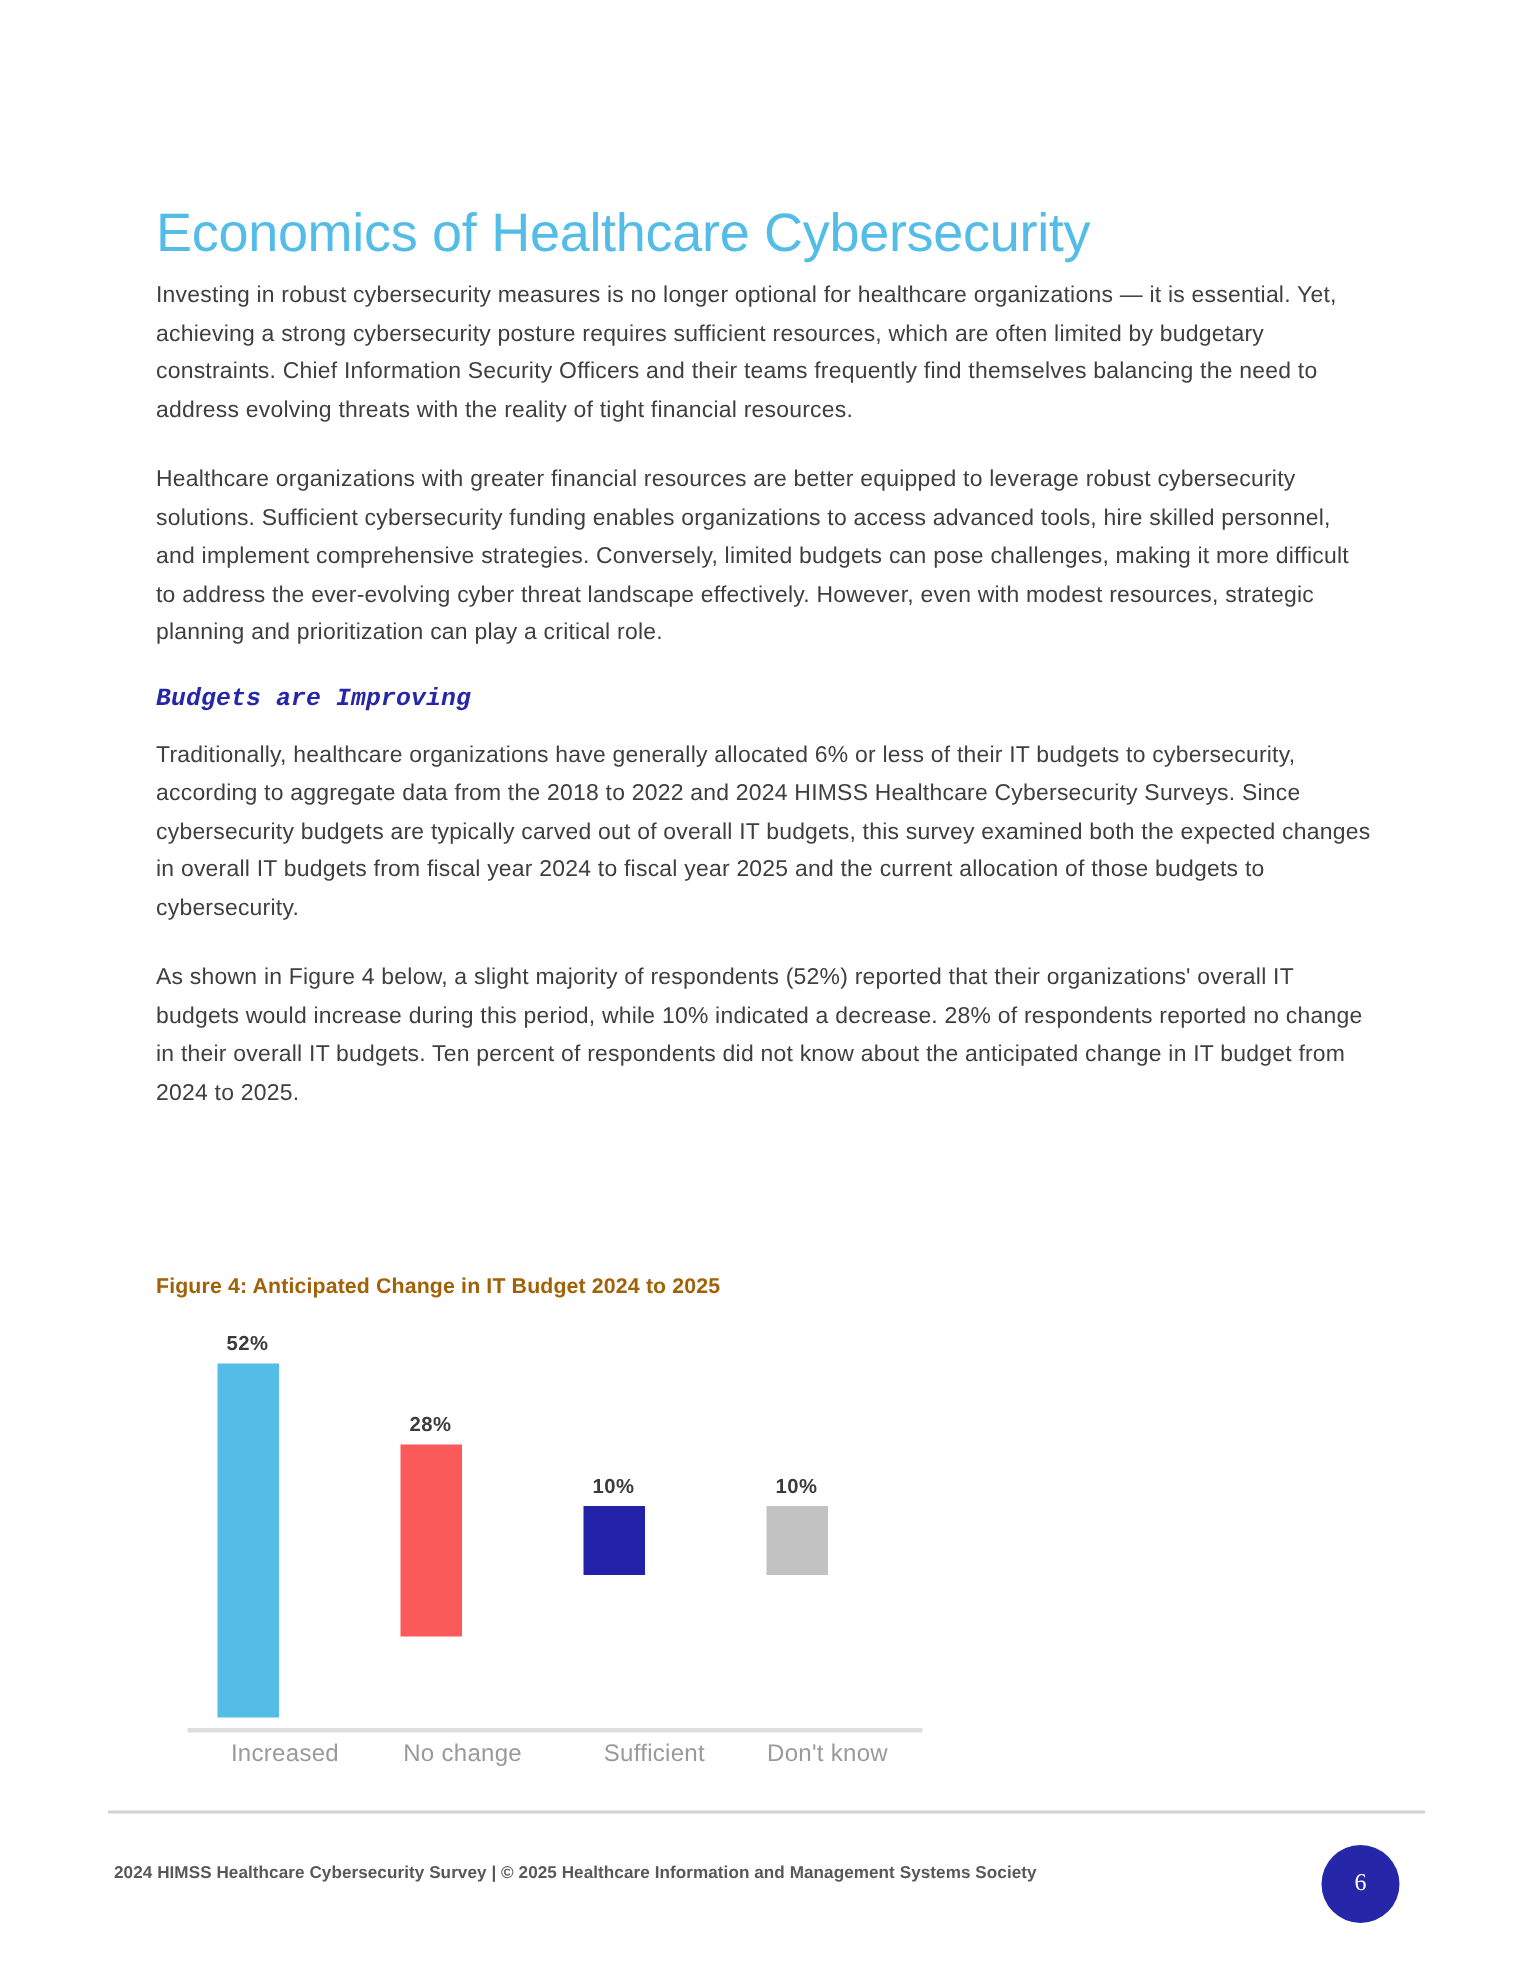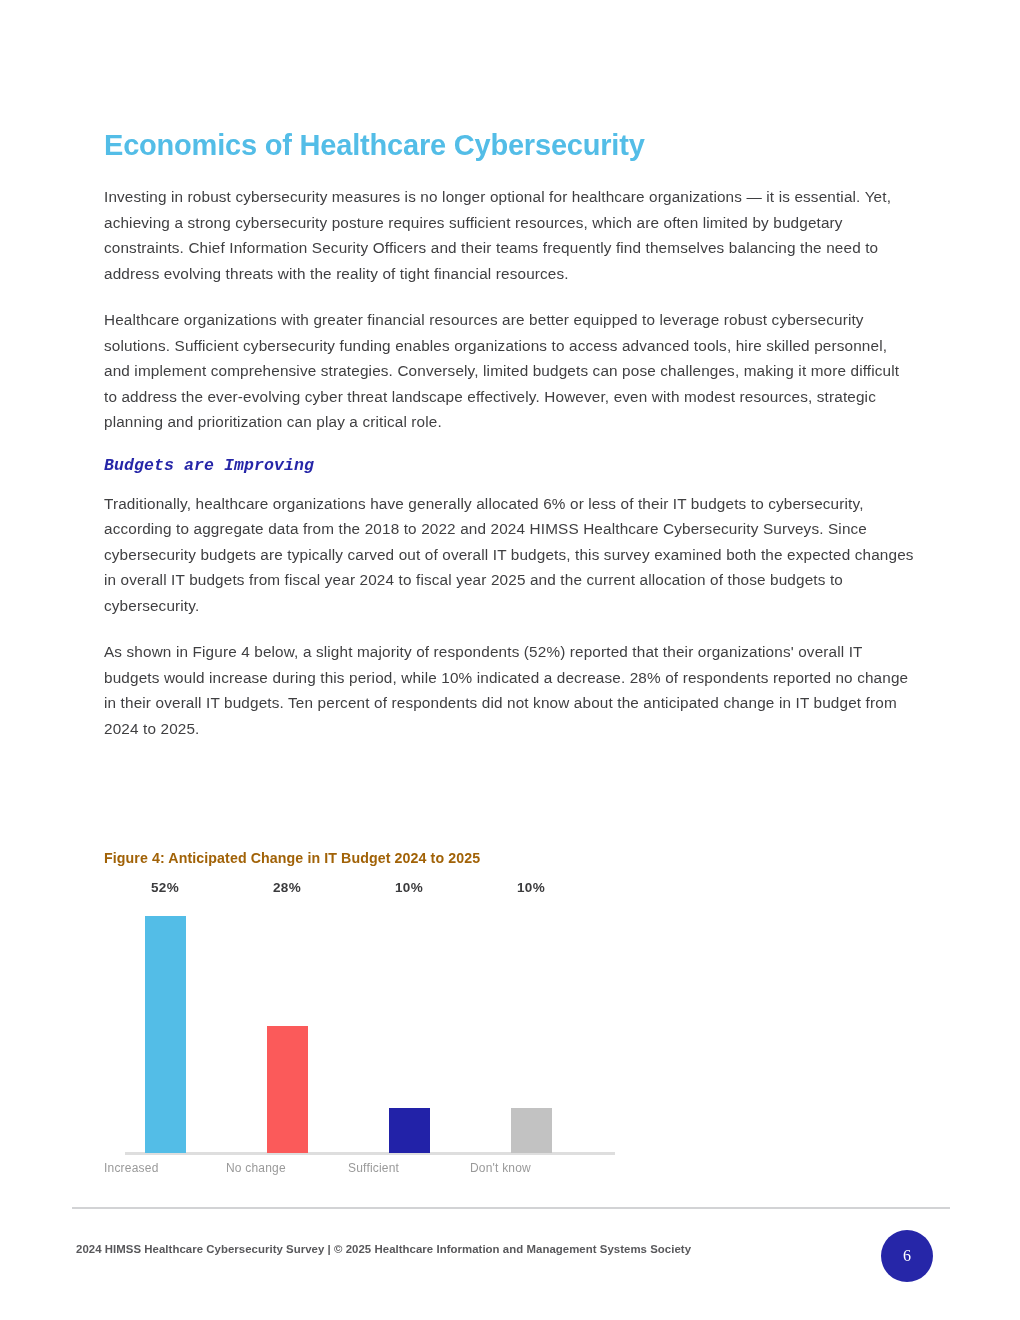--- a/index.html
+++ b/index.html
@@ -18,22 +18,22 @@
     position: absolute;
     inset: 0;
     background: #ffffff;
   }
 
   
   .doc-title {
     position: absolute;
     left: 104px;
     top: 110px;
-    font-size: 29px;
-    font-weight: bold;
+    font-size: 36px;
+    font-weight: normal;
     color: #53bde7;
     letter-spacing: -0.2px;
     white-space: nowrap;
   }
 
   
   .body-col {
     position: absolute;
     left: 104px;
     top: 172px;
@@ -103,21 +103,21 @@
     height: 3px;
     background: #dedede;
   }
   .bar-group {
     position: absolute;
     bottom: 0;
     height: 273px;
     width: 122px;
     display: flex;
     flex-direction: column;
-    justify-content: space-between;
+    justify-content: center;
     align-items: center;
   }
   .bar-value {
     font-size: 13.5px;
     font-weight: bold;
     color: #3b3b3d;
     margin-bottom: 6px;
     letter-spacing: 0.3px;
   }
   .bar {
@@ -128,22 +128,22 @@
     position: absolute;
     left: 0;
     top: 281px;
     width: 530px;
     height: 28px;
   }
   .cat-label {
     position: absolute;
     top: 0;
     width: 122px;
-    text-align: left;
-    font-size: 12px;
+    text-align: right;
+    font-size: 16px;
     color: #9a9a9a;
     letter-spacing: 0.2px;
   }
 
   
   .footer-rule {
     position: absolute;
     left: 72px;
     top: 1207px;
     width: 878px;

